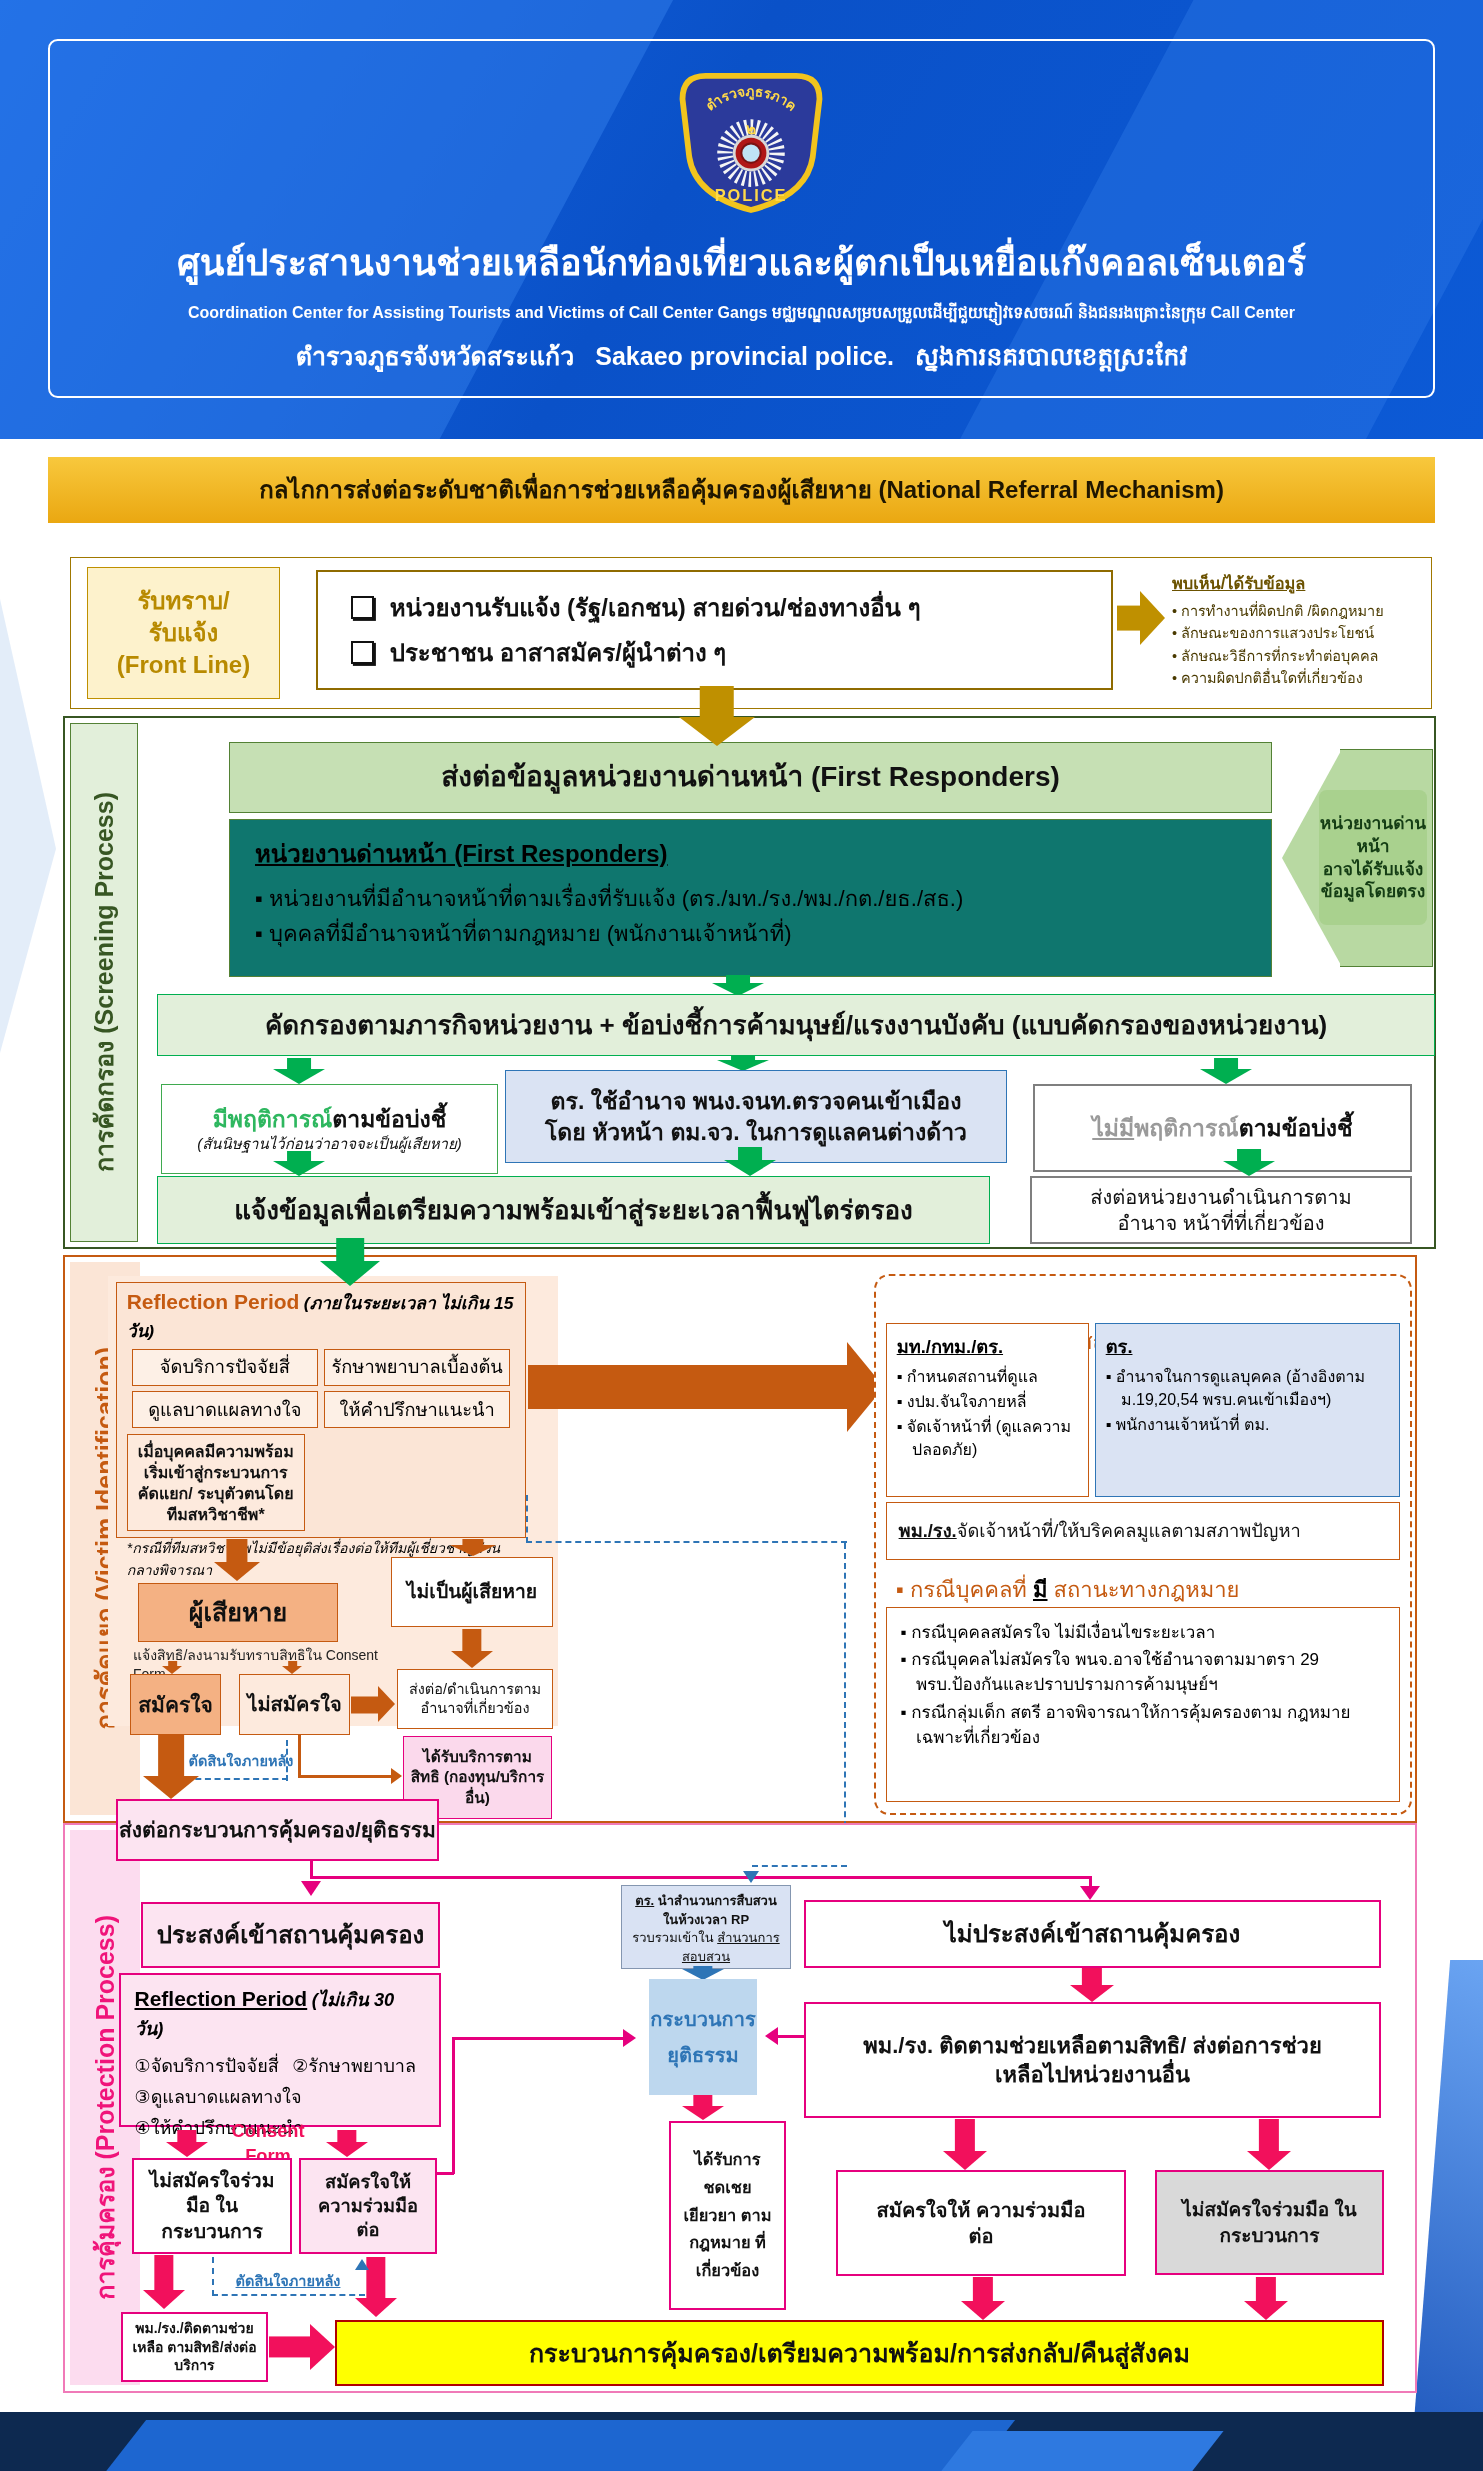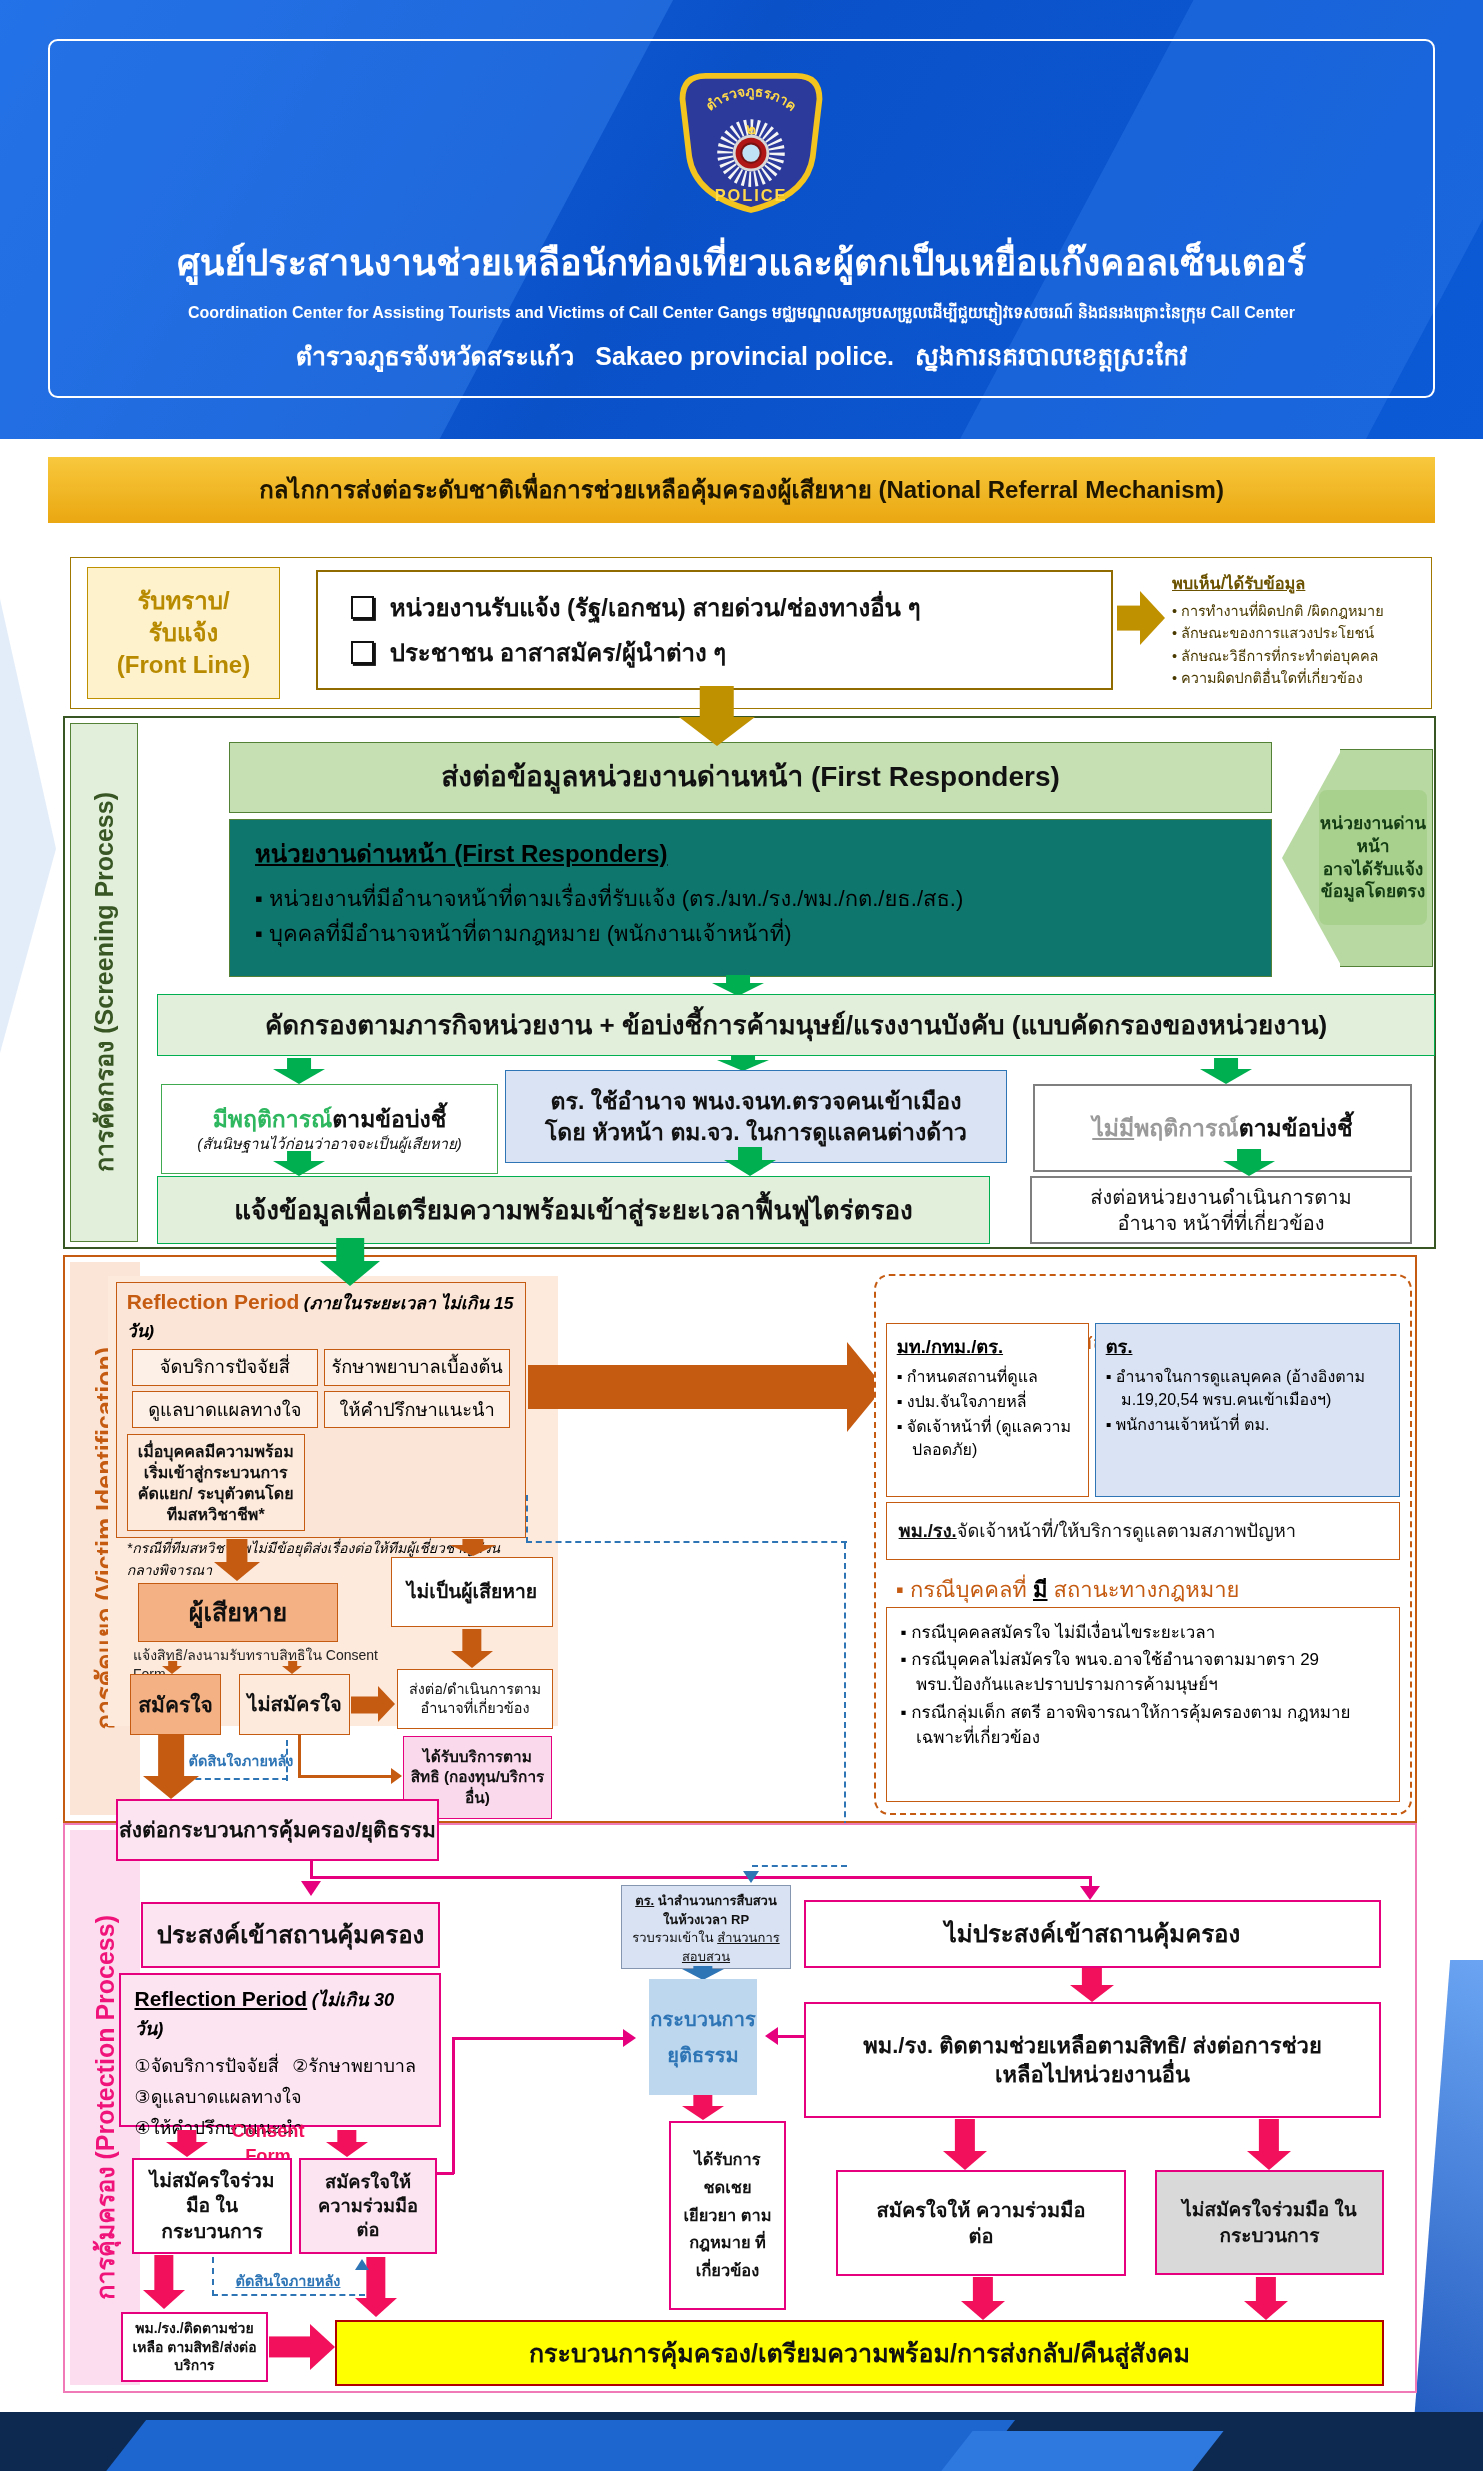--- a/index.html
+++ b/index.html
@@ -235,21 +235,21 @@
   </div>
   <div class="abs" style="left:1095px;top:1323px;width:305px;height:174px;background:#dae3f3;border:1.9px solid #2e75b6;padding:7.7px 9.7px;box-sizing:border-box;">
     <div class="b u" style="font-size:18.3px;text-align:left;">ตร.</div>
     <div class="sq" style="font-size:16px;text-align:left;line-height:1.45;margin-top:3.9px;">
         <div>อำนาจในการดูแลบุคคล (อ้างอิงตาม ม.19,20,54 พรบ.คนเข้าเมืองฯ)</div>
         <div>พนักงานเจ้าหน้าที่ ตม.</div>
       </div>
   </div>
   <div class="bx" style="left:886px;top:1502px;width:514px;height:58px;border:1.9px solid #c55a11;background:#fff;font-size:18.3px;justify-content:flex-start;padding:0 11.6px;">
     <span class="b u">พม./รง.</span>
-      <span> จัดเจ้าหน้าที่/ให้บริการดูแลตามสภาพปัญหา</span>
+      <span> จัดเจ้าหน้าที่/ให้บริคคลมูแลตามสภาพปัญหา</span>
   </div>
   <div class="abs" style="left:896px;top:1572px;width:502px;font-size:22px;text-align:left;">
     <span style="color:#c55a11;">▪</span>
     <span style="color:#c55a11;">กรณีบุคคลที่ </span><span class="b u">มี</span><span style="color:#c55a11;"> สถานะทางกฎหมาย</span>
   </div>
   <div class="abs" style="left:886px;top:1607px;width:514px;height:195px;border:1.9px solid #c55a11;background:#fff;padding:9.7px 13.5px;box-sizing:border-box;">
     <div class="sq" style="font-size:17px;text-align:left;line-height:1.5;">
         <div>กรณีบุคคลสมัครใจ ไม่มีเงื่อนไขระยะเวลา</div>
         <div>กรณีบุคคลไม่สมัครใจ พนจ.อาจใช้อำนาจตามมาตรา 29 พรบ.ป้องกันและปราบปรามการค้ามนุษย์ฯ</div>
         <div>กรณีกลุ่มเด็ก สตรี อาจพิจารณาให้การคุ้มครองตาม กฎหมายเฉพาะที่เกี่ยวข้อง</div>

